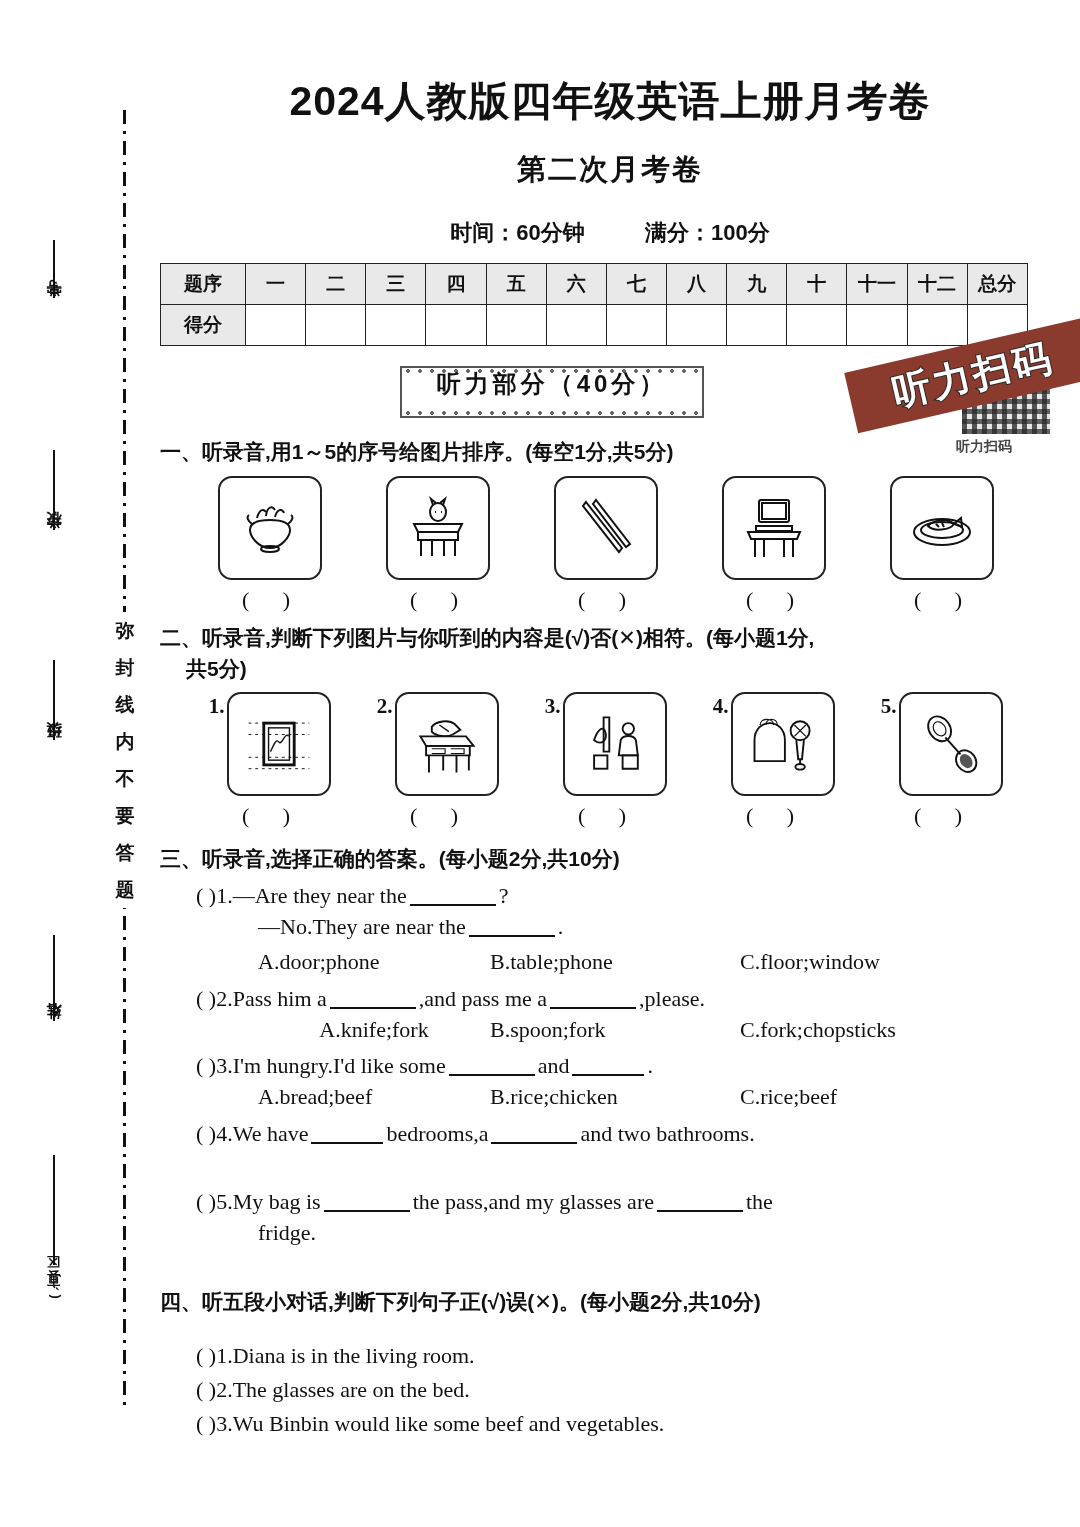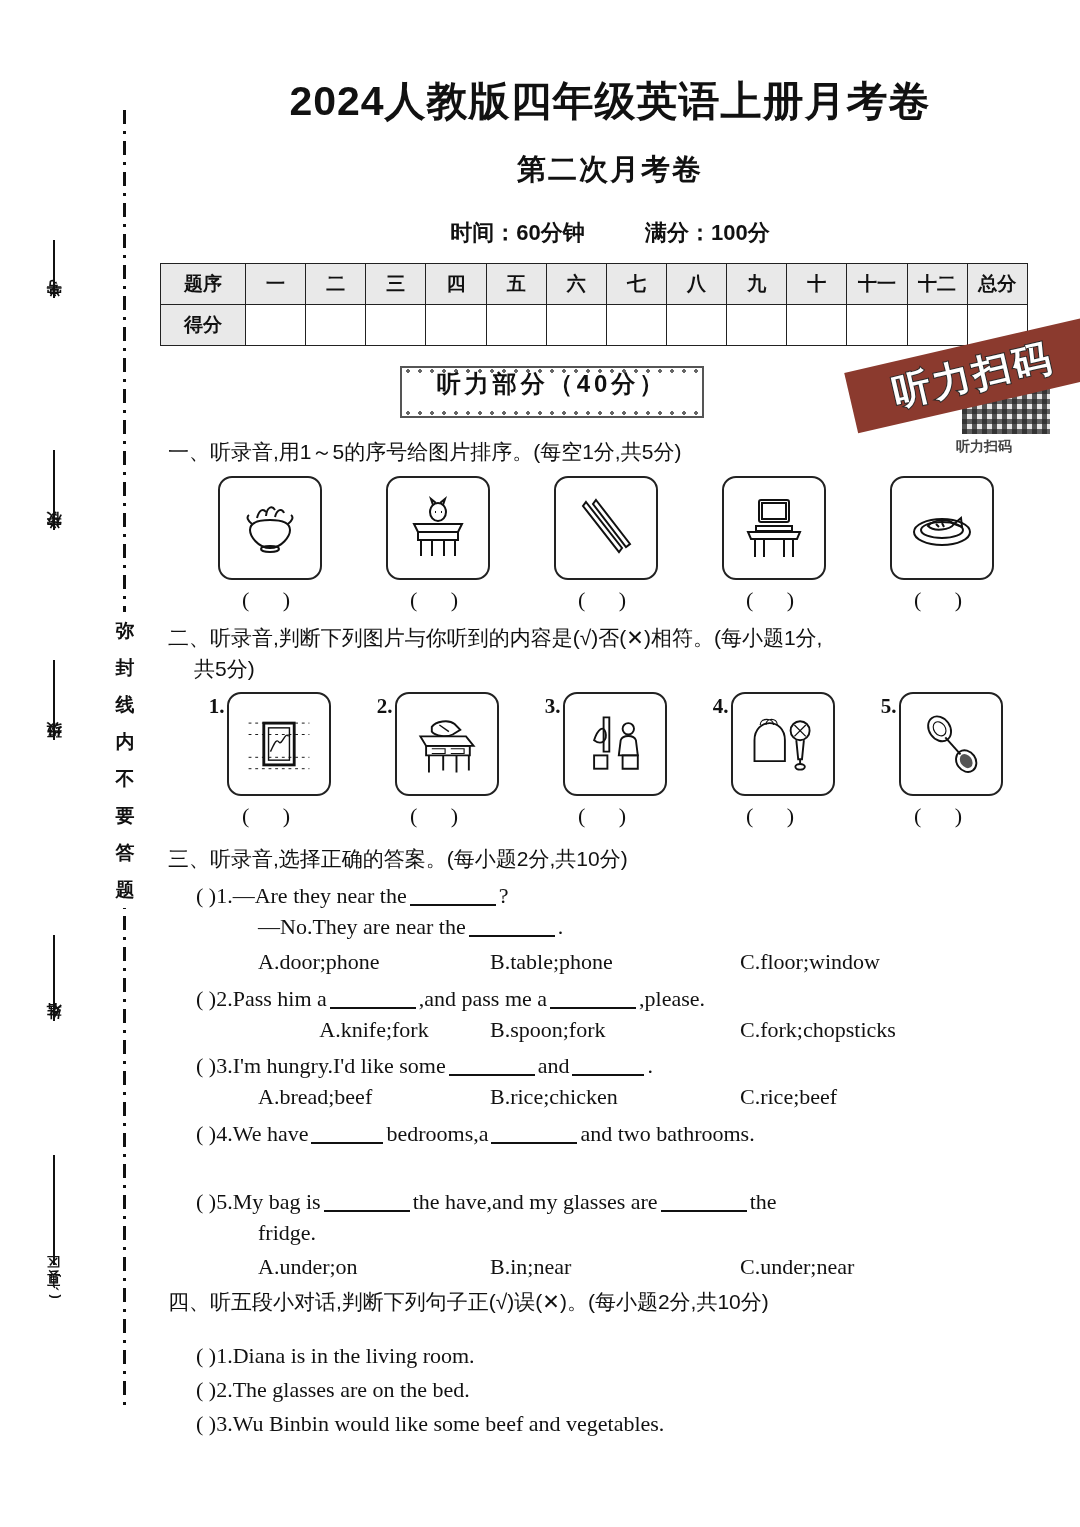--- a/index.html
+++ b/index.html
@@ -210,25 +210,25 @@
     font-family: "Liberation Sans", "DejaVu Sans", sans-serif;
     font-weight: bold;
     font-size: 24px;
     letter-spacing: 4px;
     white-space: nowrap;
   }
 
   
   .q-prompt {
     position: absolute;
-    left: 8px;
+    left: 0;
     width: 880px;
     font-family: "Liberation Sans", "DejaVu Sans", sans-serif;
     font-size: 21px;
-    font-weight: normal;
+    font-weight: bold;
     line-height: 1.35;
   }
   .q-prompt .indent2 { display: inline-block; padding-left: 26px; }
 
   
   .pic-row {
     position: absolute;
     left: 26px;
     display: flex;
     gap: 0px;
@@ -602,26 +602,23 @@
   </div>
   <div class="mc-options" style="top:1084px;">
     <span class="opt" style="width:232px;">A.bread;beef</span><span class="opt" style="width:250px;">B.rice;chicken</span><span class="opt">C.rice;beef</span>
   </div>
 
   <div class="mc-item" style="top:1118px;">
     <span class="mc-bracket">(      )</span><span>4.</span><span>We have</span><span class="blank-line short"></span><span>bedrooms,a</span><span class="blank-line"></span><span>and two bathrooms.</span>
   </div>
 
   <div class="mc-item" style="top:1186px;">
-    <span class="mc-bracket">(      )</span><span>5.</span><span>My bag is</span><span class="blank-line"></span><span>the have,and my glasses are</span><span class="blank-line"></span><span>the</span>
+    <span class="mc-bracket">(      )</span><span>5.</span><span>My bag is</span><span class="blank-line"></span><span>the pass,and my glasses are</span><span class="blank-line"></span><span>the</span>
   </div>
   <div class="mc-cont" style="top:1220px;">fridge.</div>
-  <div class="mc-options" style="top:1254px;">
-    <span class="opt" style="width:232px;">A.under;on</span><span class="opt" style="width:250px;">B.in;near</span><span class="opt">C.under;near</span>
-  </div>
 
   <div class="q-prompt" style="top:1288px;">四、听五段小对话,判断下列句子正(√)误(✕)。(每小题2分,共10分)</div>
 
   <div class="tf-item" style="top:1324px;">
     <span>(      )</span><span>1.</span><span>Diana is in the living room.</span>
   </div>
   <div class="tf-item" style="top:1358px;">
     <span>(      )</span><span>2.</span><span>The glasses are on the bed.</span>
   </div>
   <div class="tf-item" style="top:1392px;">

